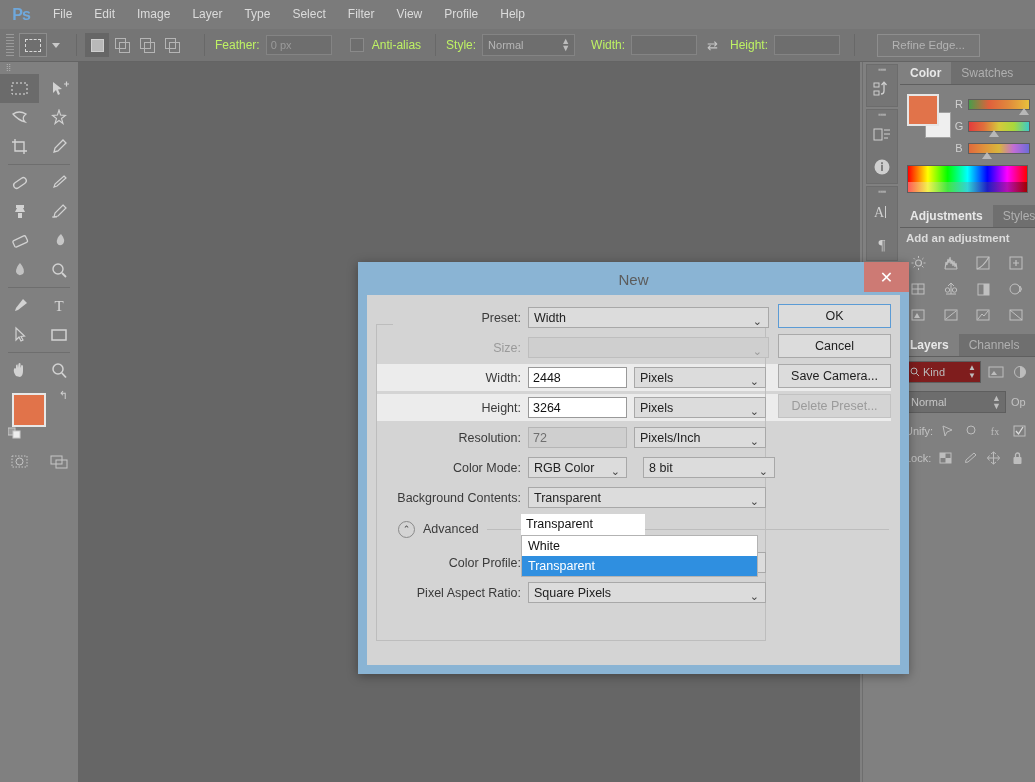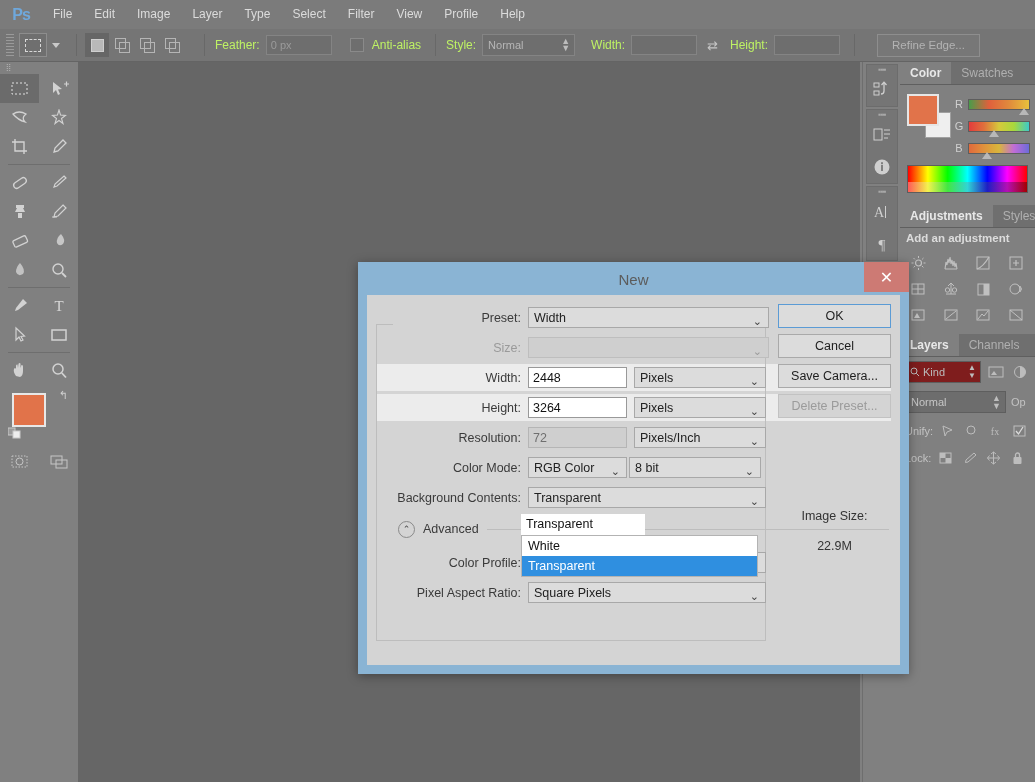--- a/index.html
+++ b/index.html
@@ -696,21 +696,21 @@
               <span class="chev">⌄</span>
             </div>
           </div>
 
           <div class="row">
             <div class="lbl">Color Mode:</div>
             <div class="sel" style="width:99px">
               <span>RGB Color</span>
               <span class="chev">⌄</span>
             </div>
-            <div class="sel" style="width:132px;margin-left:2px">
+            <div class="sel" style="width:132px;margin-left:16px">
               <span>8 bit</span>
               <span class="chev">⌄</span>
             </div>
           </div>
 
           <div class="row">
             <div class="lbl">Background Contents:</div>
             <div class="sel" style="width:238px">
               <span>Transparent</span>
               <span class="chev">⌄</span>
@@ -738,24 +738,20 @@
               <span class="chev">⌄</span>
             </div>
           </div>
 
           <div class="btns">
             <div class="dbtn primary">OK</div>
             <div class="dbtn">Cancel</div>
             <div class="dbtn">Save Camera...</div>
             <div class="dbtn dis">Delete Preset...</div>
           </div>
-          <div class="imgsize">
-            <div>Image Size:</div>
-            <div class="v">22.9M</div>
-          </div>
 
         </div>
       </div>
     </div>
   </div>
 
   <div class="dd-open-val">Transparent</div>
   <div class="ddlist">
     <div class="it">White</div>
     <div class="it sel-it">Transparent</div>

